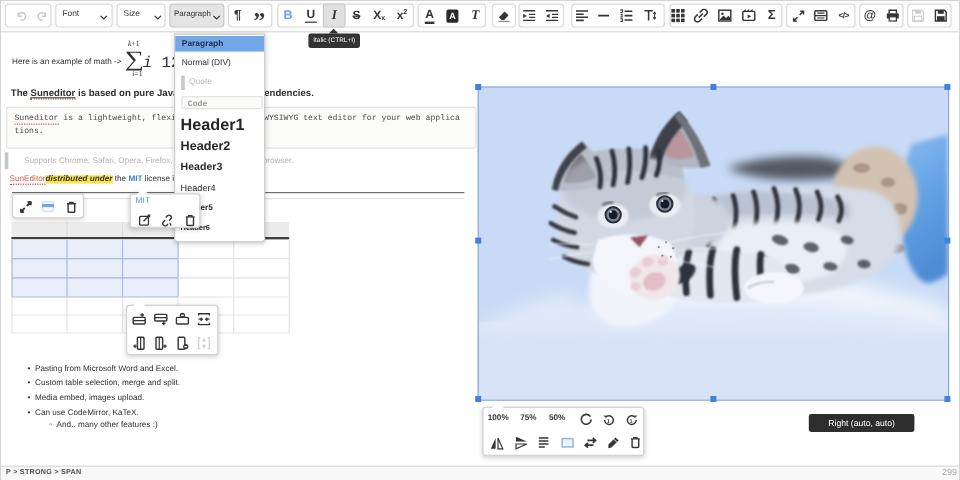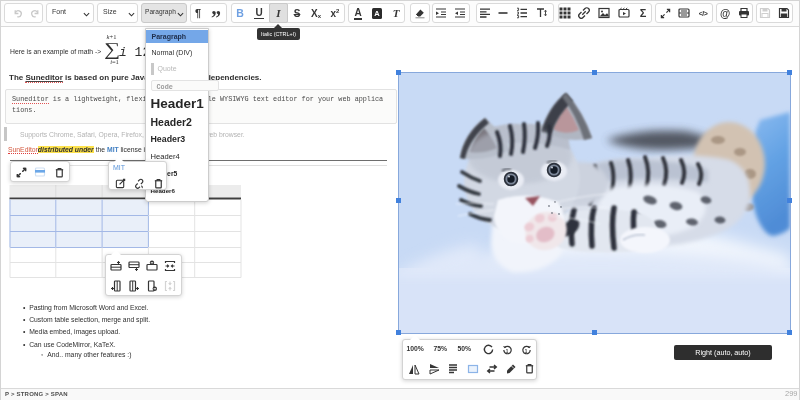--- a/index.html
+++ b/index.html
@@ -426,21 +426,21 @@
     </svg>
   </div>
 <div class="ic" style="left:50px;top:163px">
     <svg width="11" height="11" viewBox="0 0 12 12">
       <path d="M2 3 H10" stroke="#353535" stroke-width="1.3"></path>
       <path d="M3 3 V10 Q3 10.8 3.8 10.8 H8.2 Q9 10.8 9 10 V3" fill="none" stroke="#353535" stroke-width="1.3"></path>
       <path d="M4.5 3 V1.8 H7.5 V3" fill="none" stroke="#353535" stroke-width="1.2"></path>
     </svg>
   </div>
 
-<div class="pop" style="left:144.5px;top:27.5px;width:64px;height:174px;border-radius:0 0 3px 3px;border-color:#cccccc;z-index:20">
+<div class="pop" style="left:144.5px;top:27.5px;width:76px;height:174px;border-radius:0 0 3px 3px;border-color:#cccccc;z-index:20">
 <div style="position:absolute;left:0;top:1px;width:100%;height:13.5px;background:#74a7e8"></div>
 <div style="position:absolute;left:6px;top:4px;font-size:7px;font-weight:bold;color:#20304e">Paragraph</div>
 <div style="position:absolute;left:6px;top:20.5px;font-size:7px;color:#2e2e2e">Normal (DIV)</div>
 <div style="position:absolute;left:5px;top:34px;width:3px;height:12px;background:#c8c8c8"></div>
 <div style="position:absolute;left:12px;top:36.5px;font-size:7px;color:#b9b9b9">Quote</div>
 <div style="position:absolute;left:5px;top:51.5px;width:68px;height:11px;background:#fbfbfa;border:1px solid #e3e3e3;border-radius:2px"></div>
 <div style="position:absolute;left:11px;top:54px;font-size:6.8px;font-weight:bold;color:#9a9a9a;font-family:'Liberation Mono',monospace">Code</div>
 <div style="position:absolute;left:5px;top:67px;font-size:13.5px;font-weight:bold;color:#262626">Header1</div>
 <div style="position:absolute;left:5px;top:87.5px;font-size:10.5px;font-weight:bold;color:#262626">Header2</div>
 <div style="position:absolute;left:5px;top:105px;font-size:8.8px;font-weight:bold;color:#262626">Header3</div>
@@ -594,16 +594,16 @@
       <svg width="11" height="11" viewBox="0 0 12 12">
         <path d="M2 3 H10" stroke="#353535" stroke-width="1.3"></path>
         <path d="M3 3 V10 Q3 10.8 3.8 10.8 H8.2 Q9 10.8 9 10 V3" fill="none" stroke="#353535" stroke-width="1.3"></path>
         <path d="M4.5 3 V1.8 H7.5 V3" fill="none" stroke="#353535" stroke-width="1.2"></path>
       </svg>
     </div>
 </div>
 
 <div class="tt" style="left:257px;top:28px;width:43px;height:12px;font-size:5.4px;display:flex;align-items:center;justify-content:center">Italic (CTRL+I)</div>
 <div style="position:absolute;left:274px;top:24px;width:0;height:0;border-left:4px solid transparent;border-right:4px solid transparent;border-bottom:4px solid #333"></div>
-<div class="tt" style="left:674px;top:345px;width:98px;height:15px;font-size:7.2px;display:flex;align-items:center;justify-content:center;background:#2e2e2e">Right (auto, auto)</div>
+<div class="tt" style="left:674px;top:345px;width:88px;height:15px;font-size:7.2px;display:flex;align-items:center;justify-content:center;background:#2e2e2e">Right (auto, auto)</div>
 <div class="abs" style="left:1px;top:388px;width:798px;height:12px;background:#f9f9f9;border-top:1px solid #d9d9d9"></div>
 <div class="abs" style="left:5px;top:391px;font-size:6px;font-weight:bold;color:#4d4d4d;letter-spacing:0.2px">P &gt; STRONG &gt; SPAN</div>
 <div class="abs" style="left:785px;top:389px;font-size:7.5px;color:#a8a8a8">299</div>
 
 </body></html>

